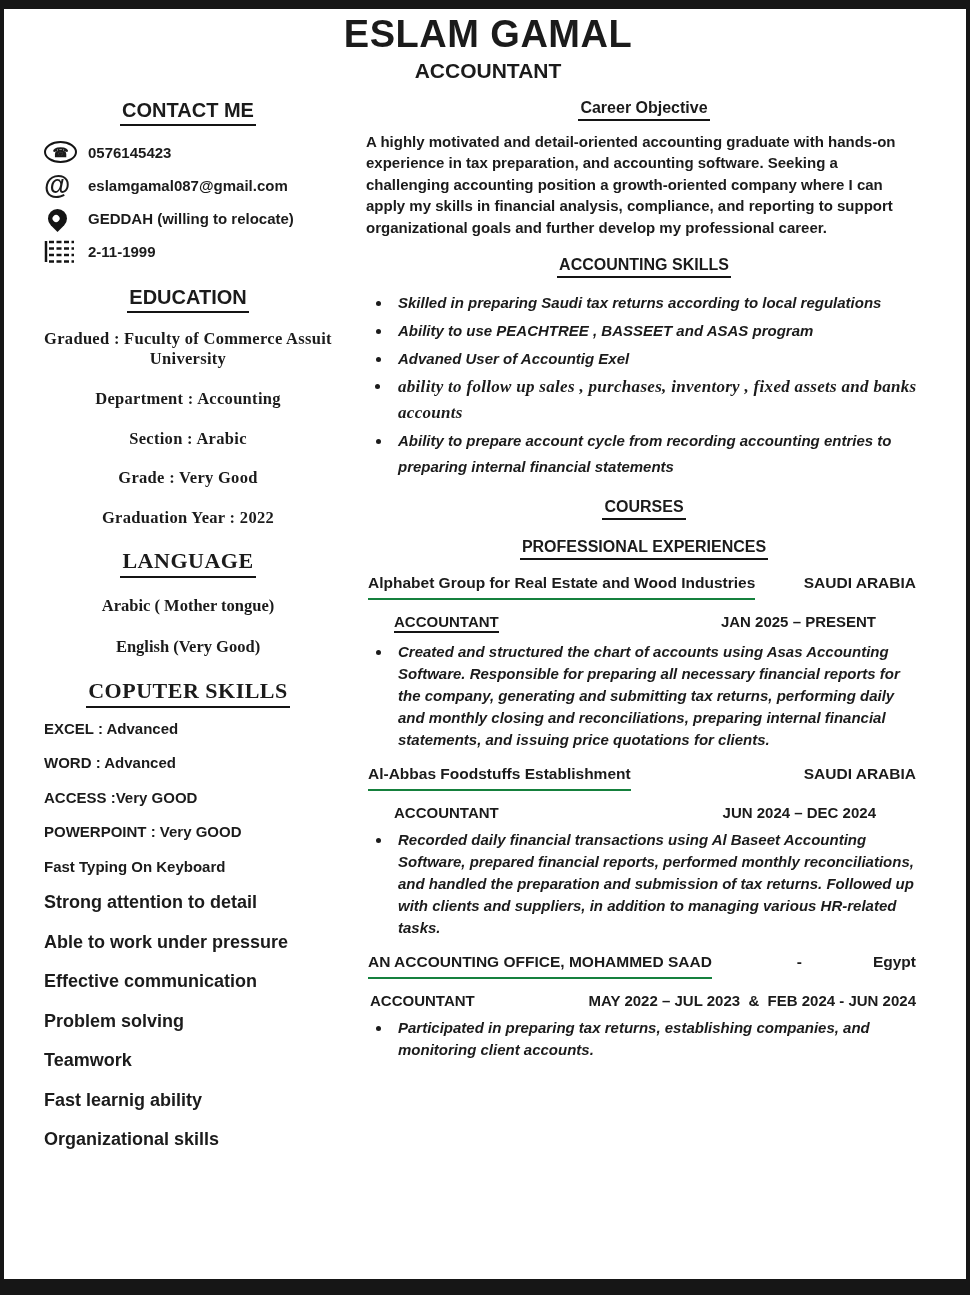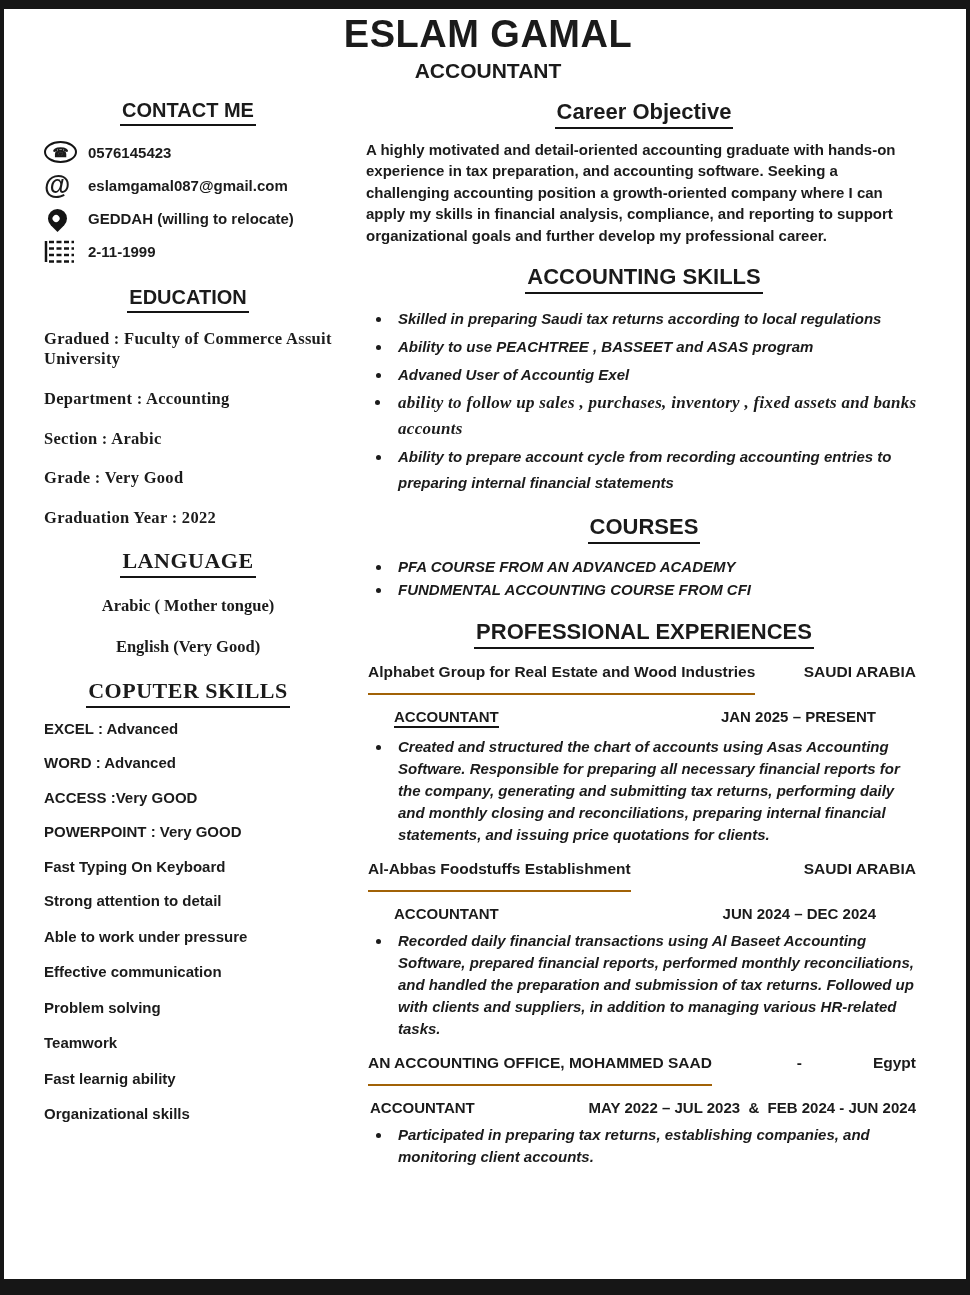--- a/index.html
+++ b/index.html
@@ -24,21 +24,21 @@
   .name { font-size: 38px; letter-spacing: .5px; line-height: 1.1; }
   .role { font-size: 21px; margin-top: 3px; }
 
   .columns { display:flex; margin-top: 16px; }
   .left  { width: 296px; flex:none; padding-left: 8px; }
   .right { flex: 1; padding-left: 34px; padding-right: 18px; }
 
   
   .h { text-align:center; font-size: 20px; }
   .h > span { display:inline-block; border-bottom: 2.5px solid #141414; padding: 0 2px 2px 2px; }
-  .h.big { font-size: 22px; }
+  .h.big { font-size: 16px; }
   .serif-h { font-family: "Liberation Serif", serif; font-size: 22px; letter-spacing:.5px; }
 
   .serif { font-family: "Liberation Serif", serif; }
 
   
   .contact-list { margin-top: 10px; }
   .c-row { display:flex; align-items:center; min-height: 33px; }
   .c-ico { width: 44px; flex:none; display:flex; align-items:center; justify-content:flex-start; }
   .c-txt { font-size: 15px; }
 
@@ -52,41 +52,41 @@
     border-radius: 50% 50% 50% 0;
     transform: rotate(-45deg);
     position: relative; margin-left: 4px;
   }
   .icn-pin::after {
     content:""; position:absolute; width: 7px; height: 7px; background:#fff;
     border-radius:50%; top: 5px; left: 5px;
   }
 
   
-  .edu { margin-top: 16px; }
+  .edu { margin-top: 16px; text-align: center; }
   .edu .item { font-size: 16.5px; letter-spacing:.3px; margin-bottom: 19px; line-height: 1.25; }
   .lang { margin-top: 6px; text-align: center; }
   .lang .item { font-size: 16.5px; margin-bottom: 21px; }
   .cskills { margin-top: 12px; }
   .cskills .item { font-size: 15px; margin-bottom: 17.5px; }
   .pskills { margin-top: 10px; }
-  .pskills .item { font-size: 15px; margin-bottom: 18.5px; }
+  .pskills .item { font-size: 18px; margin-bottom: 18.5px; }
   .sec-gap { margin-top: 18px; }
 
   
   .objective-text { font-size: 15px; line-height: 21.5px; margin-top: 10px; padding-right: 4px; }
   ul.blist { list-style: disc; padding-left: 26px; margin-top: 12px; font-style: italic; }
   ul.blist li { font-size: 15px; line-height: 26px; margin-bottom: 2px; padding-left: 6px; }
   ul.blist li.serif { font-size: 17px; letter-spacing:.3px; }
   ul.courses li { line-height: 22px; margin-bottom: 1px; }
 
   .jobs { margin-top: 6px; }
   .job { margin-top: 14px; }
   .job-head { display:flex; justify-content:space-between; align-items:baseline; font-size: 15.5px; padding: 0 6px 0 2px; }
-  .job-head .company { border-bottom: 2px solid #a16207; padding-bottom: 12px; }
+  .job-head .company { border-bottom: 2px solid #15803d; padding-bottom: 6px; }
   .job-head .loc { white-space: nowrap; }
   .job-sub { display:flex; justify-content:space-between; align-items:baseline; font-size: 15px; margin-top: 13px; padding: 0 46px 0 28px; }
   .job-sub.wide { padding-right: 6px; padding-left: 4px; }
   .job-sub .title.u { border-bottom: 2px solid #141414; padding-bottom: 1px; }
   .job .desc { margin-top: 8px; }
   .job .desc li { line-height: 22px; }
   .dash { padding: 0 26px 0 40px; }
 </style>
 </head>
 <body>
@@ -185,24 +185,20 @@
       <div class="h big sec-gap"><span>ACCOUNTING SKILLS</span></div>
       <ul class="blist">
         <li>Skilled in preparing Saudi tax returns according to local regulations</li>
         <li>Ability to use PEACHTREE , BASSEET and ASAS program</li>
         <li>Advaned User of Accountig Exel</li>
         <li class="serif">ability to follow up sales , purchases, inventory , fixed assets and banks accounts</li>
         <li>Ability to prepare account cycle from recording accounting entries to preparing internal financial statements</li>
       </ul>
 
       <div class="h big sec-gap"><span>COURSES</span></div>
-      <ul class="blist courses">
-        <li>PFA COURSE FROM AN ADVANCED ACADEMY</li>
-        <li>FUNDMENTAL ACCOUNTING COURSE FROM CFI</li>
-      </ul>
 
       <div class="h big sec-gap"><span>PROFESSIONAL EXPERIENCES</span></div>
 
       <div class="jobs">
 
         <div class="job">
           <div class="job-head">
             <span class="company">Alphabet Group for Real Estate and Wood Industries</span>
             <span class="loc">SAUDI ARABIA</span>
           </div>

